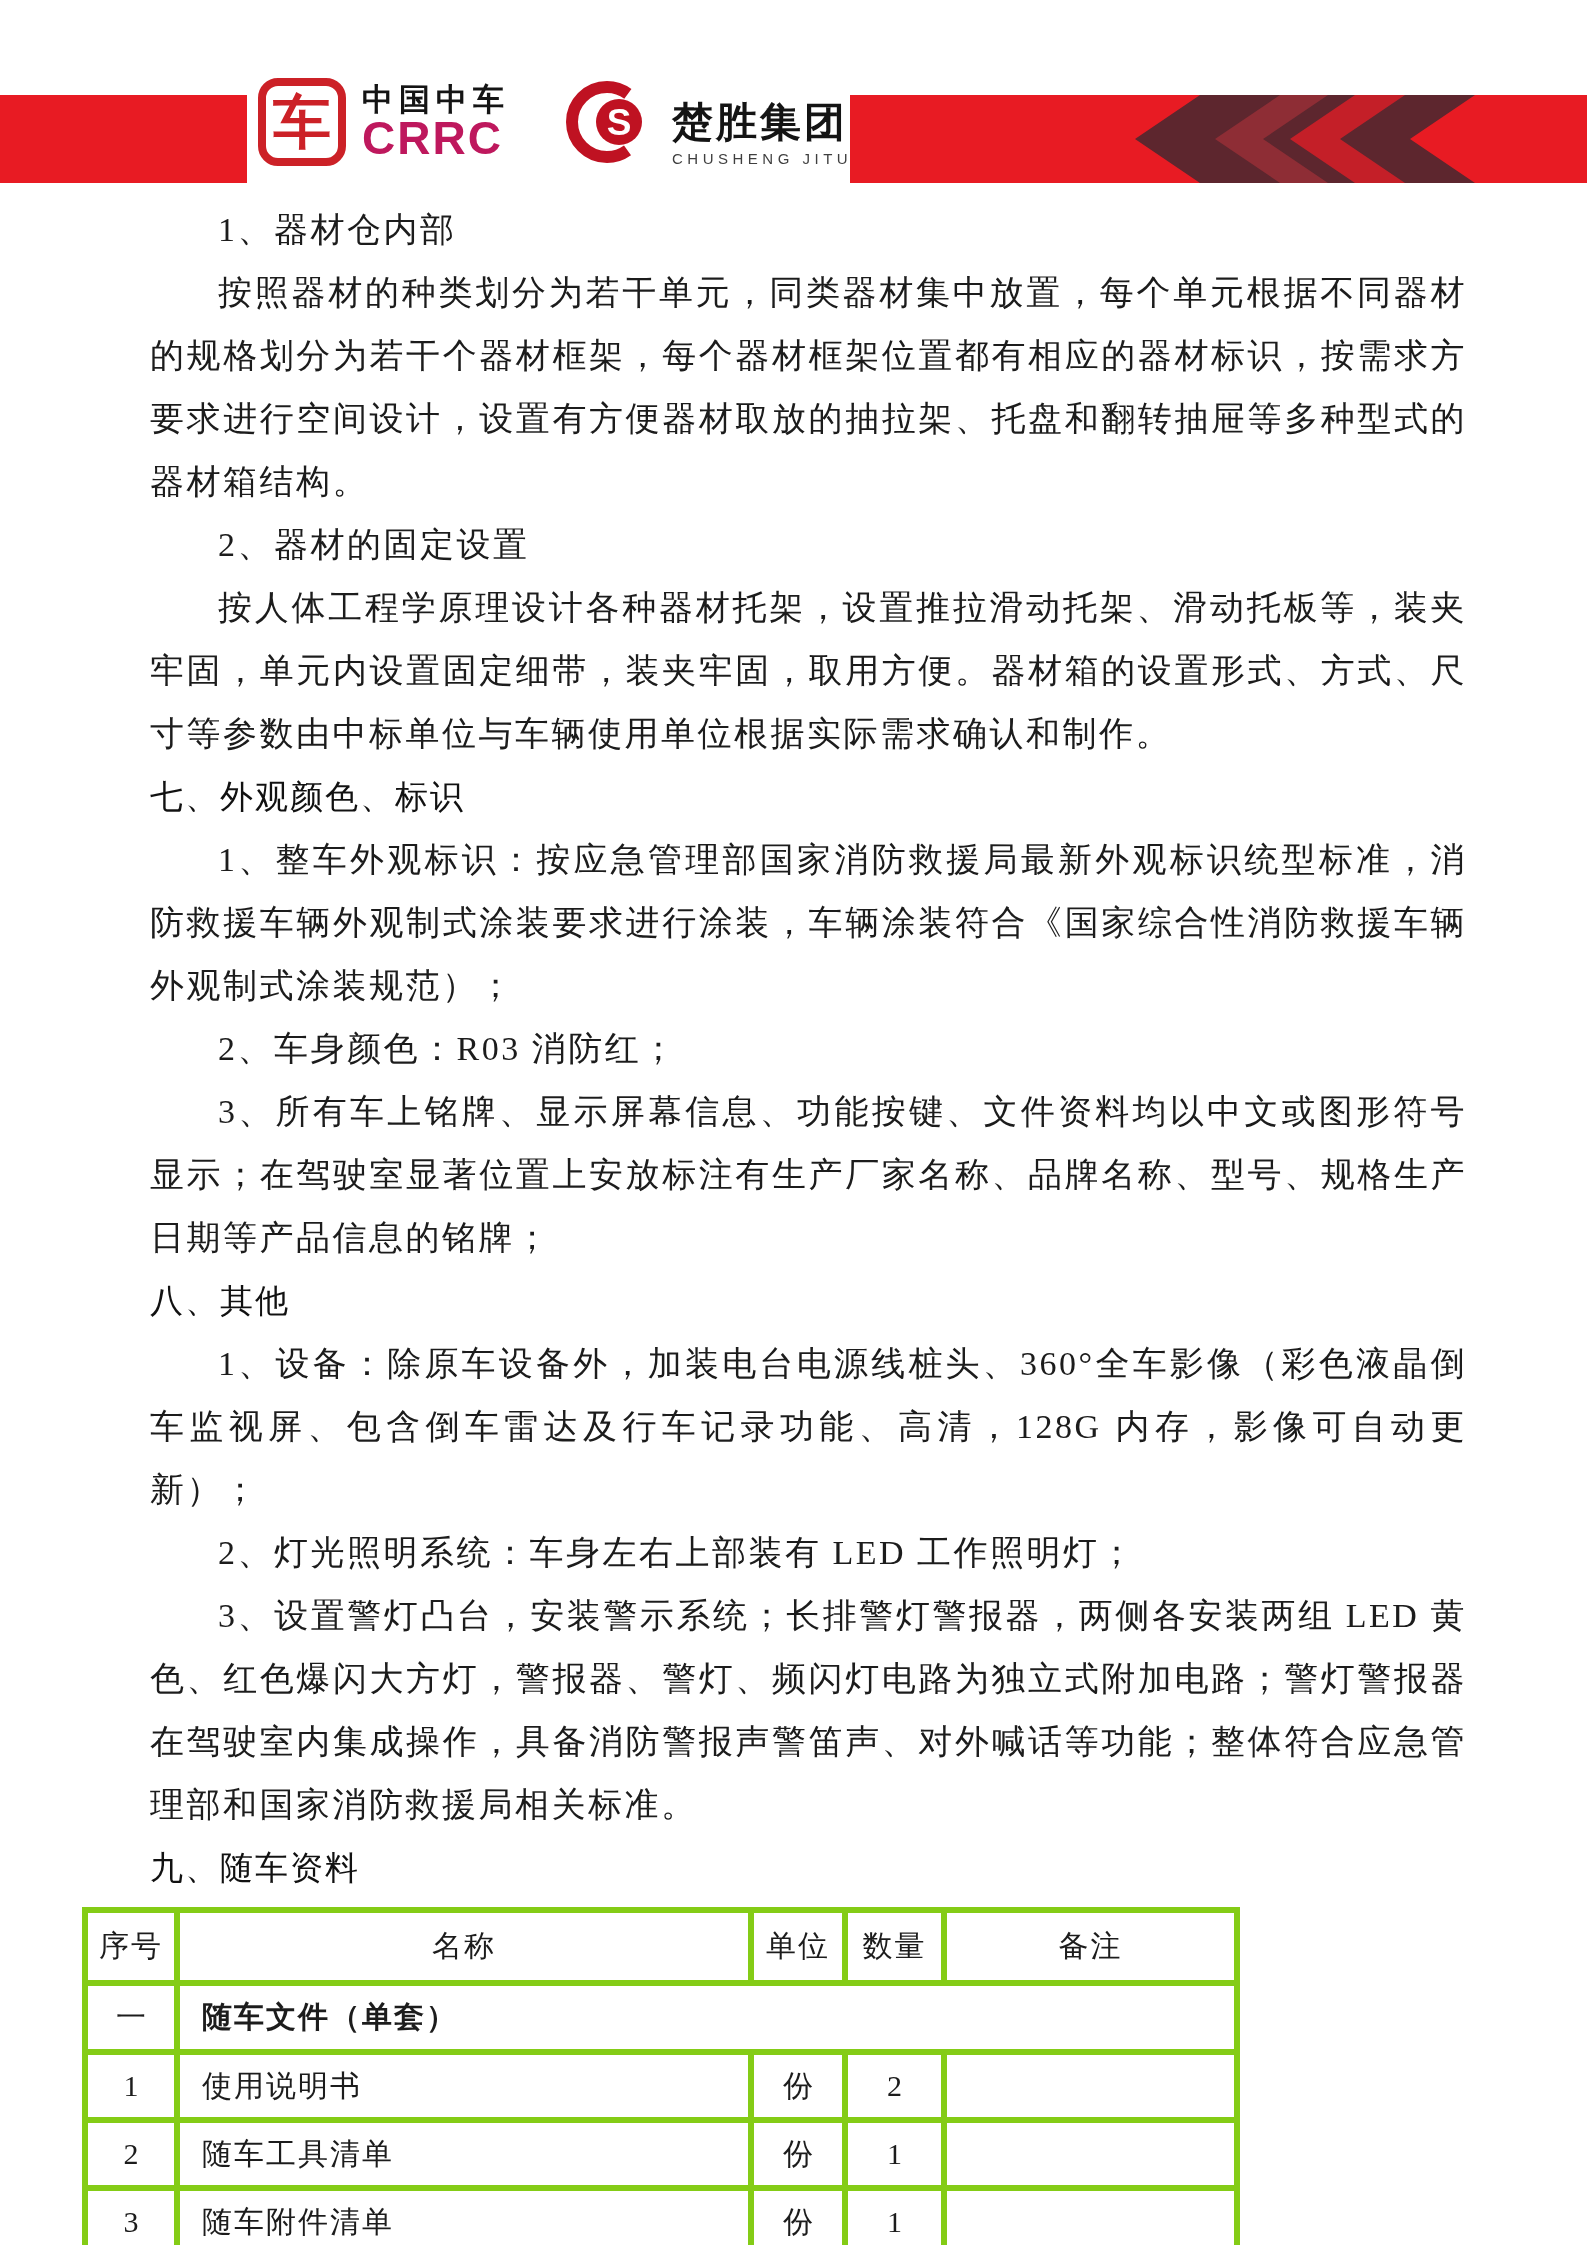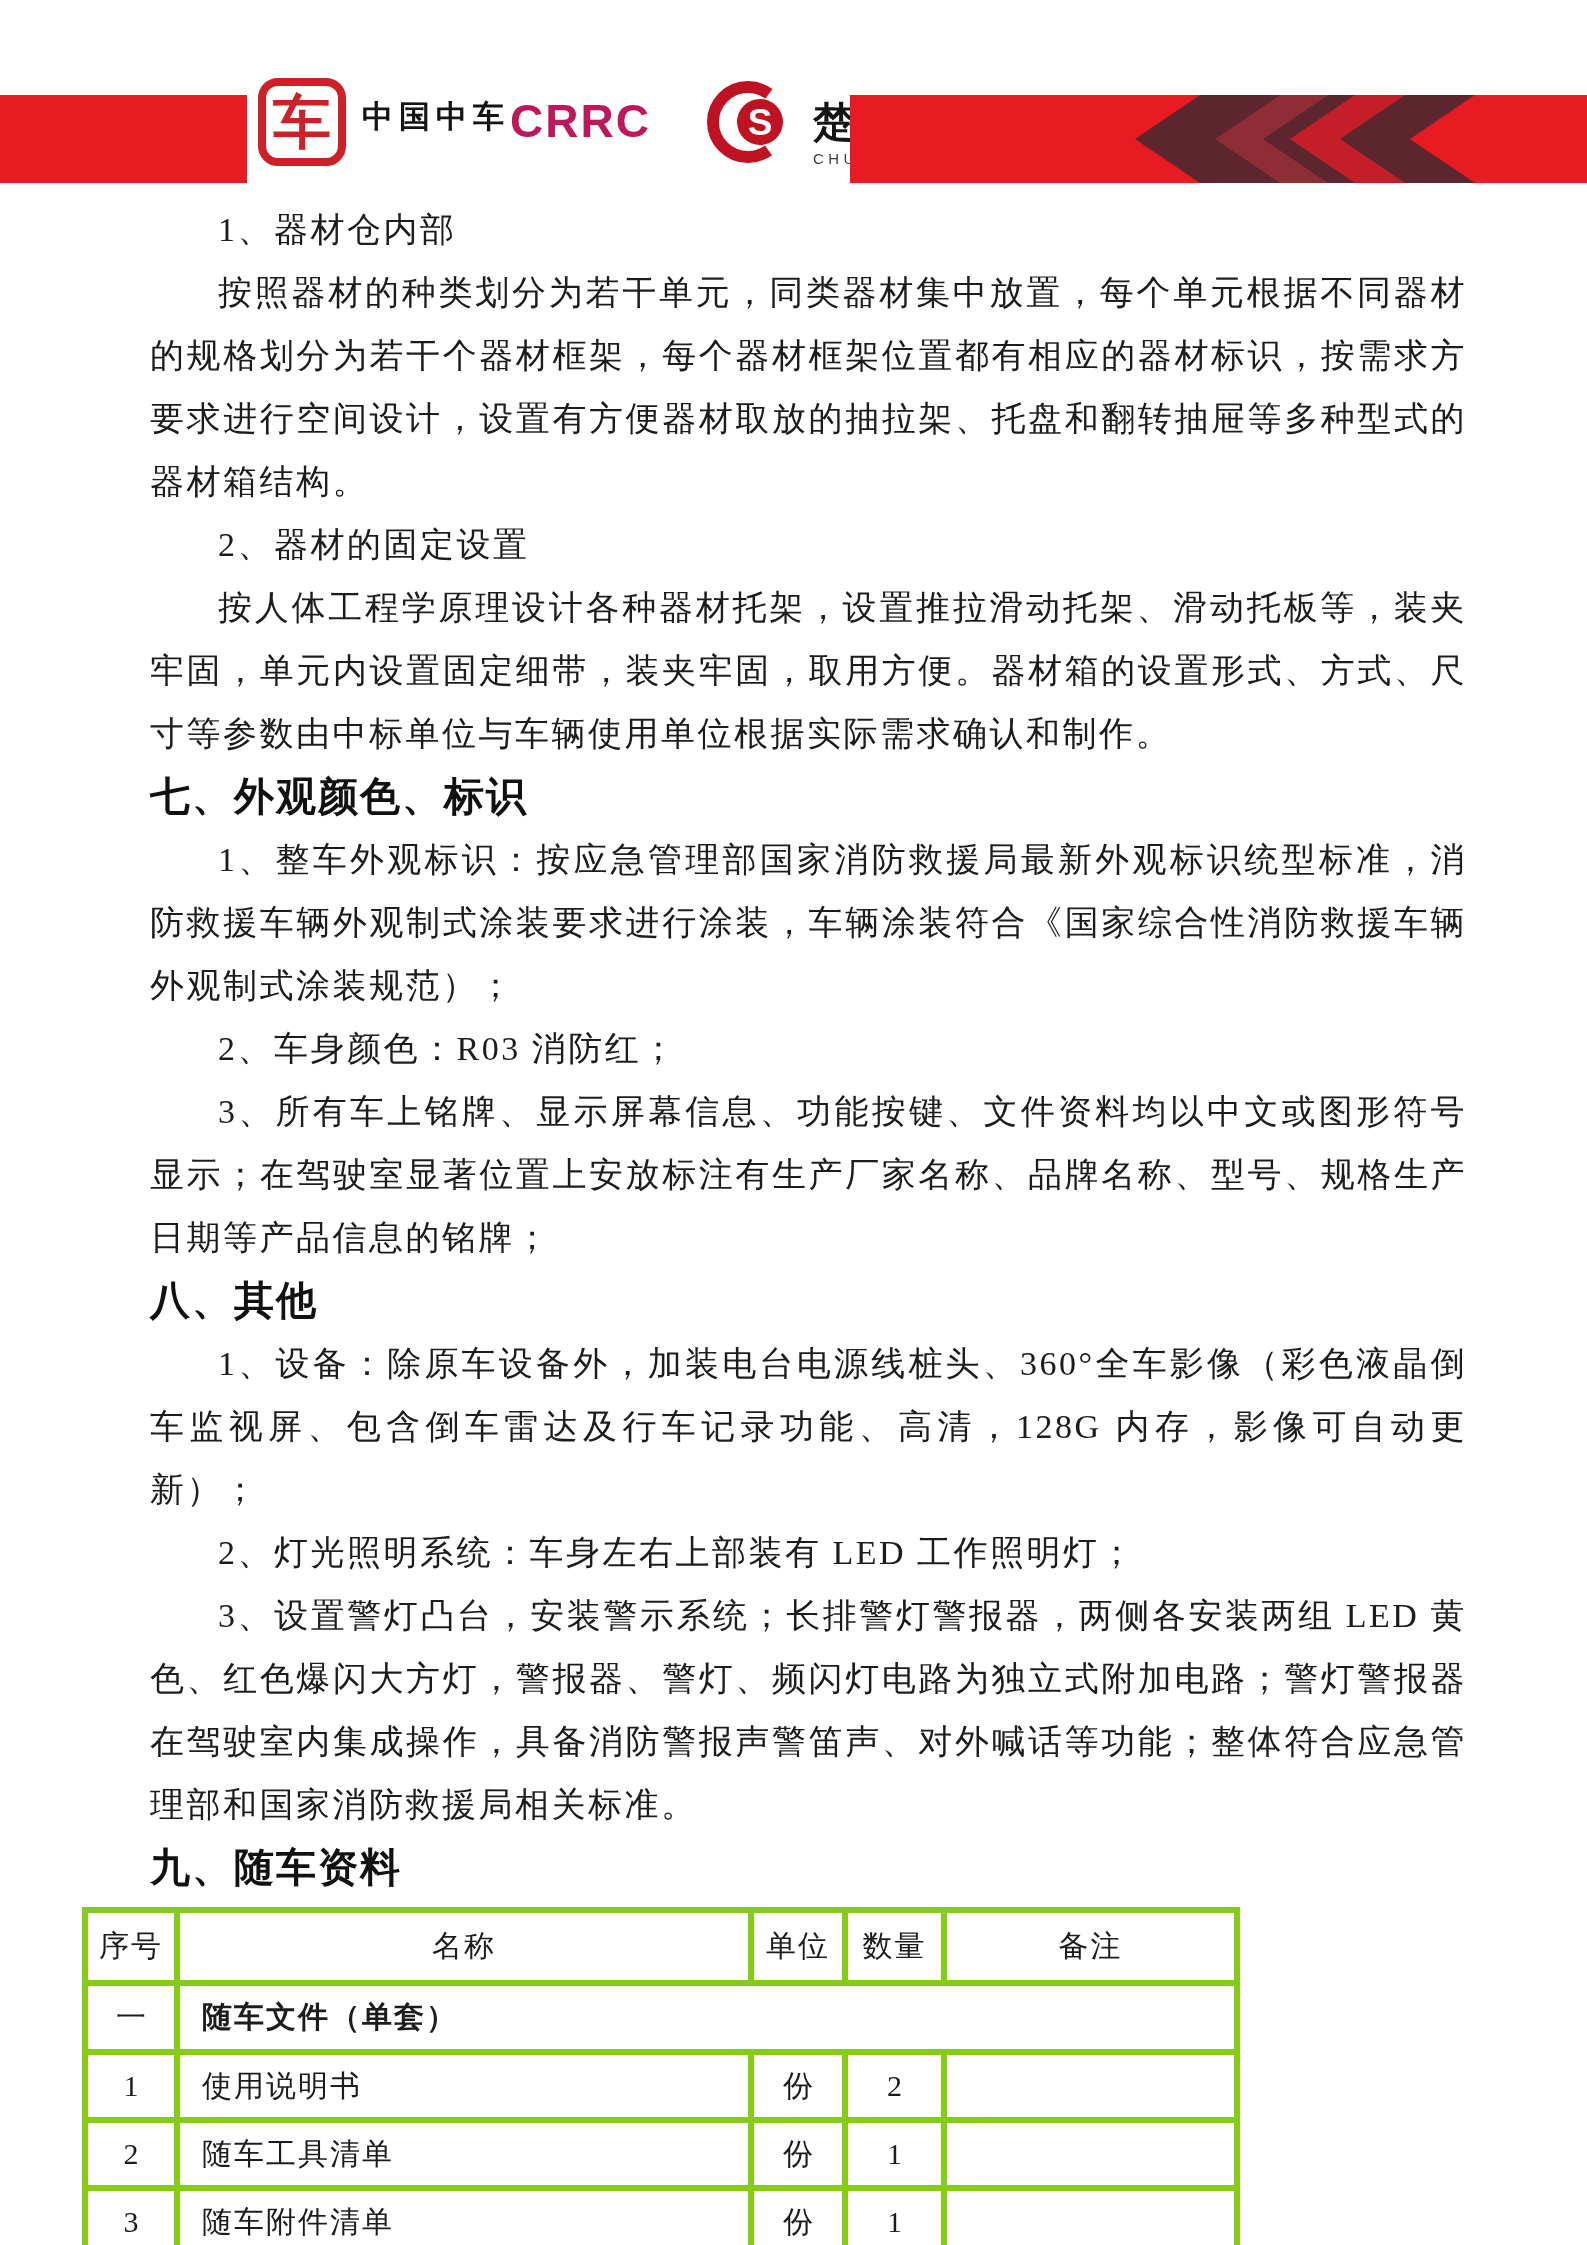--- a/index.html
+++ b/index.html
@@ -19,38 +19,38 @@
 
   .logos { position:absolute; left:258px; top:60px; height:124px; display:flex; align-items:center; gap:56px; }
 
   .crrc { display:flex; align-items:center; gap:16px; }
   .crrc-icon {
     width:88px; height:88px; box-sizing:border-box;
     border:8px solid #cc2127; border-radius:20px;
     display:flex; align-items:center; justify-content:center;
   }
   .crrc-icon span { font-family:"Liberation Sans","DejaVu Sans",sans-serif; font-weight:bold; font-size:58px; color:#cc2127; line-height:1; }
-  .crrc-txt { display:flex; justify-content:center; }
+  .crrc-txt { display:flex; flex-direction:column; justify-content:center; }
   .crrc-cn { font-family:"Liberation Sans","DejaVu Sans",sans-serif; font-weight:bold; font-size:31px; letter-spacing:6px; color:#141414; line-height:1.1; }
   .crrc-en { font-family:"Liberation Sans","DejaVu Sans",sans-serif; font-weight:900; font-size:46px; letter-spacing:2px; color:#be185d; line-height:0.95; }
 
   .cs { display:flex; align-items:center; gap:14px; }
   .cs-txt { display:flex; flex-direction:column; }
   .cs-cn { font-family:"Liberation Sans","DejaVu Sans",sans-serif; font-weight:bold; font-size:41px; letter-spacing:3px; color:#141414; line-height:1.1;margin-top:23px; }
   .cs-en { font-family:"Liberation Sans","DejaVu Sans",sans-serif; font-size:15px; letter-spacing:4.5px; color:#3f3f3f; margin-top:5px; }
 
   
   main { padding:14px 120px 0 150px; }
   .para {
     margin:0; font-size:34px; line-height:63px; letter-spacing:2.5px;
     text-indent:2em; text-align:justify; text-align-last:left;
   }
   .heading {
     margin:0; font-family:"Liberation Sans","DejaVu Sans",sans-serif;
-    font-weight:bold; font-size:40px; line-height:63px; letter-spacing:2px; color:#111;
+    font-weight:normal; font-size:33px; line-height:63px; letter-spacing:2px; color:#111;
   }
 
   
   .doc-table {
     margin:8px 0 0 82px; width:1152px; table-layout:fixed;
     border-collapse:collapse; font-size:30px;
   }
   .doc-table td { border:6px solid #84cc16; padding:0; vertical-align:middle; }
   .doc-table .hrow td { height:67px; text-align:center; letter-spacing:2px; }
   .doc-table .srow td { height:63px; }

